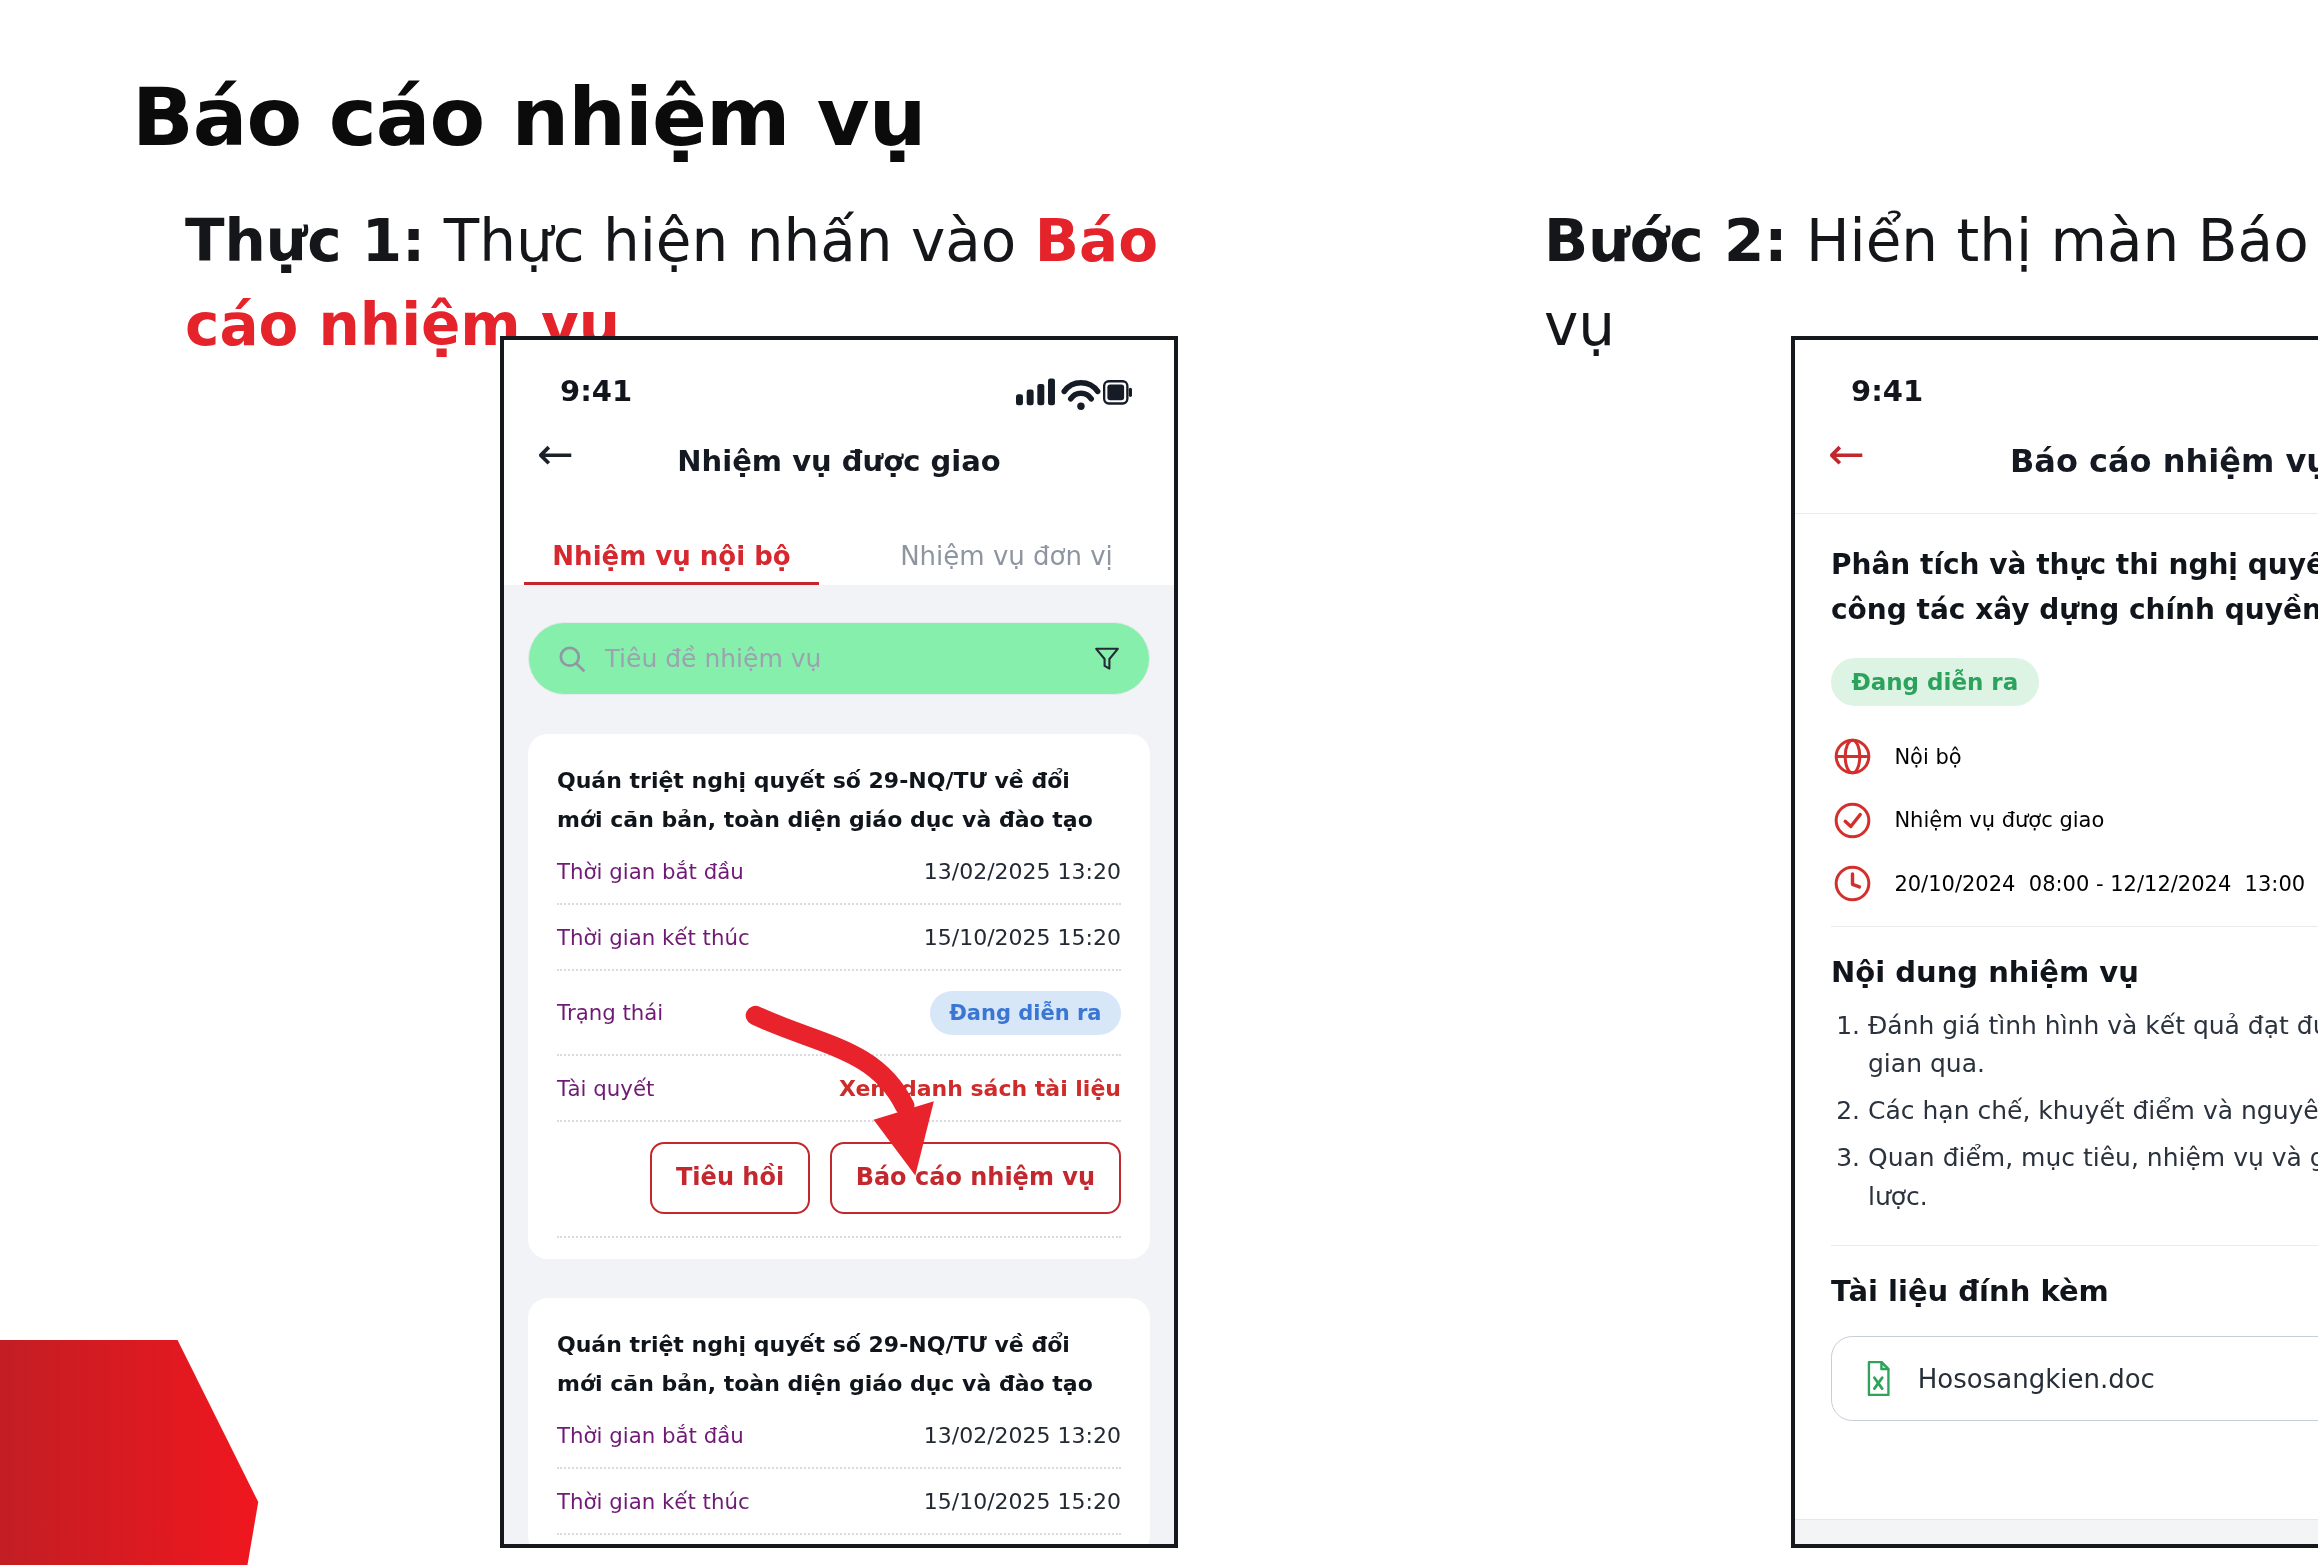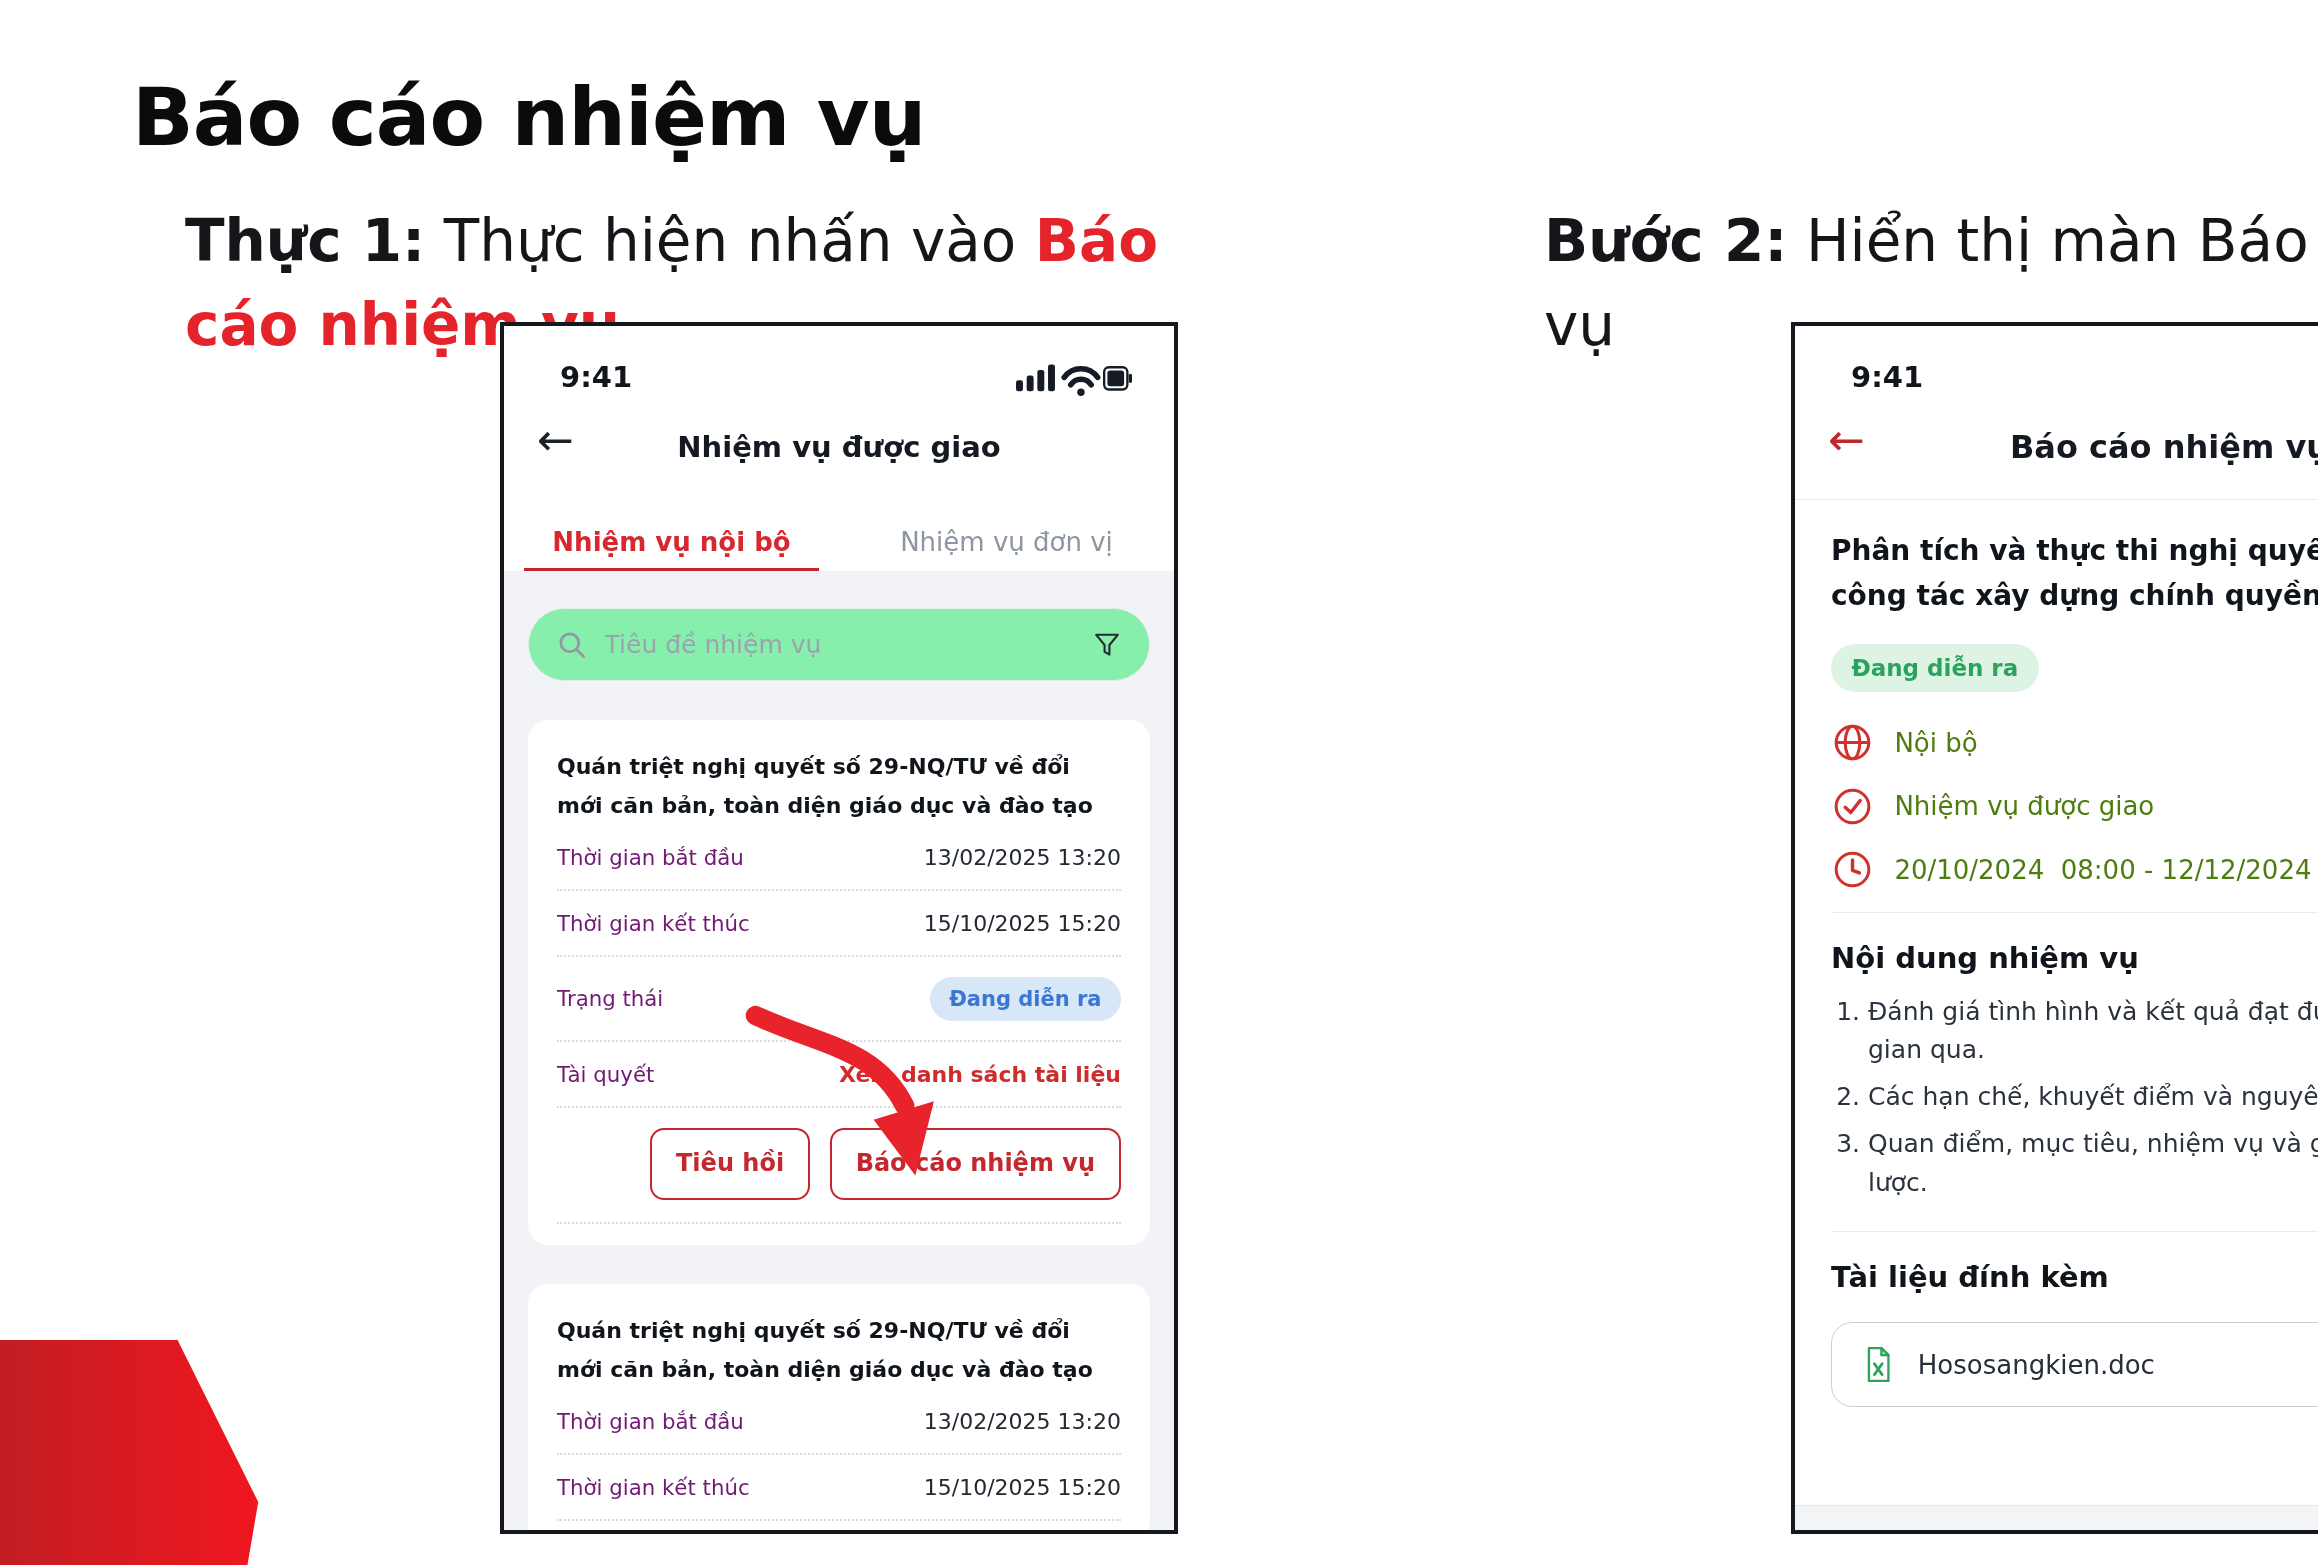--- a/index.html
+++ b/index.html
@@ -25,21 +25,21 @@
 
   
   .corner-accent {
     position:absolute; left:0; top:1340px; width:269px; height:225px;
     background:linear-gradient(90deg,#c21e24,#f2161e);
     clip-path:polygon(0 0, 66% 0, 96% 72%, 92% 100%, 0 100%);
   }
 
   
   .phone {
-    position:absolute; top:322px; background:#fff;
+    position:absolute; top:336px; background:#fff;
     border:4.2px solid #15181d; overflow:hidden;
   }
   .phone-1 { left:500px; width:678px; height:1212px; }
   .phone-2 { left:1791px; width:757px; height:1212px; }
 
   .statusbar {
     display:flex; justify-content:space-between; align-items:center;
     margin-top:32px; padding:0 42px 0 56px; height:37px;
   }
   .status-time { font-size:29px; font-weight:700; color:#12161c; }
@@ -90,21 +90,21 @@
 
   
   .hr { height:1.4px; background:#e9ebee; }
   .p2-content { padding:0 36px; }
   .task-title { margin-top:29px; font-size:28px; font-weight:700; line-height:1.6; color:#10151c; }
   .badge-green { display:inline-block; margin-top:25.5px; font-size:23px; font-weight:700;
     color:#2ba35c; background:#ddf4e5; padding:11px 20.4px; border-radius:463px; }
   .info-list { margin-top:29px; }
   .info-row { display:flex; align-items:center; gap:20.4px; margin-bottom:20.4px; }
   .info-row svg { width:43px; height:43px; flex:none; }
-  .info-row .txt { font-size:26px; color:#4d7c0f; font-weight:500; white-space:pre; }
+  .info-row .txt { font-size:21px; color:#000000; font-weight:500; white-space:pre; }
   .sec-h { margin-top:28px; font-size:29px; font-weight:700; color:#10151c; }
   .content-list { margin-top:17.6px; padding-left:37px; }
   .content-list li { font-size:25px; line-height:1.55; color:#2a323d; margin-bottom:8.3px; }
   .attach { margin-top:28px; border:1.9px solid #c8ced7; border-radius:21.3px;
     padding:22px 25.5px; display:flex; align-items:center; gap:21.3px; }
   .attach svg.file { width:39px; height:39px; flex:none; }
   .attach .fname { flex:1; font-size:26px; font-weight:500; color:#262e38; }
   .p2-footer { position:absolute; left:0; right:0; bottom:0; height:25.5px;
     background:#f3f4f6; border-top:1.4px solid #e4e7eb; }
 </style>

